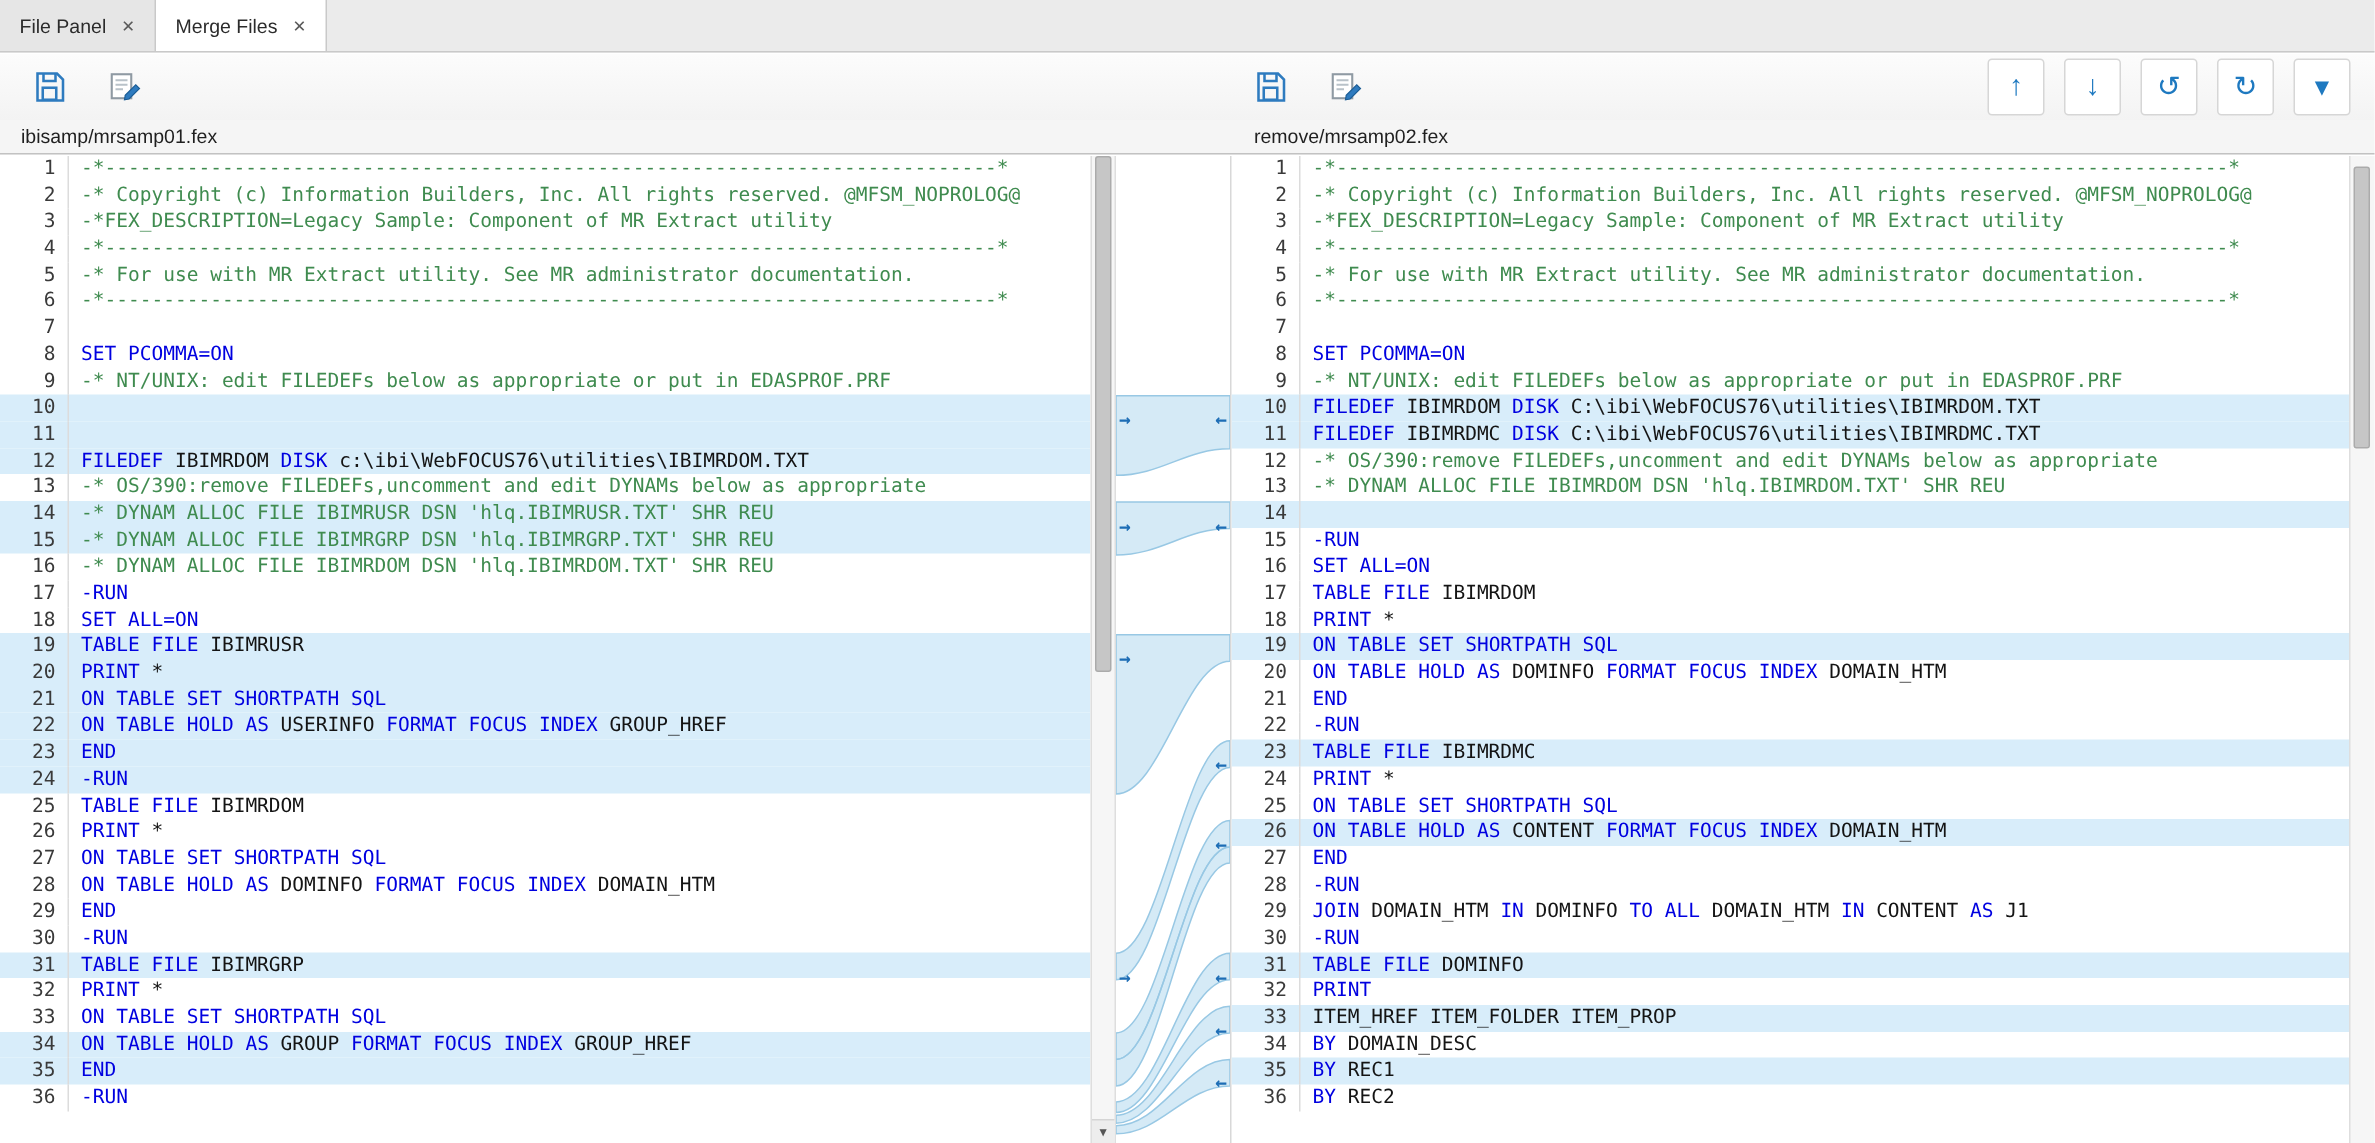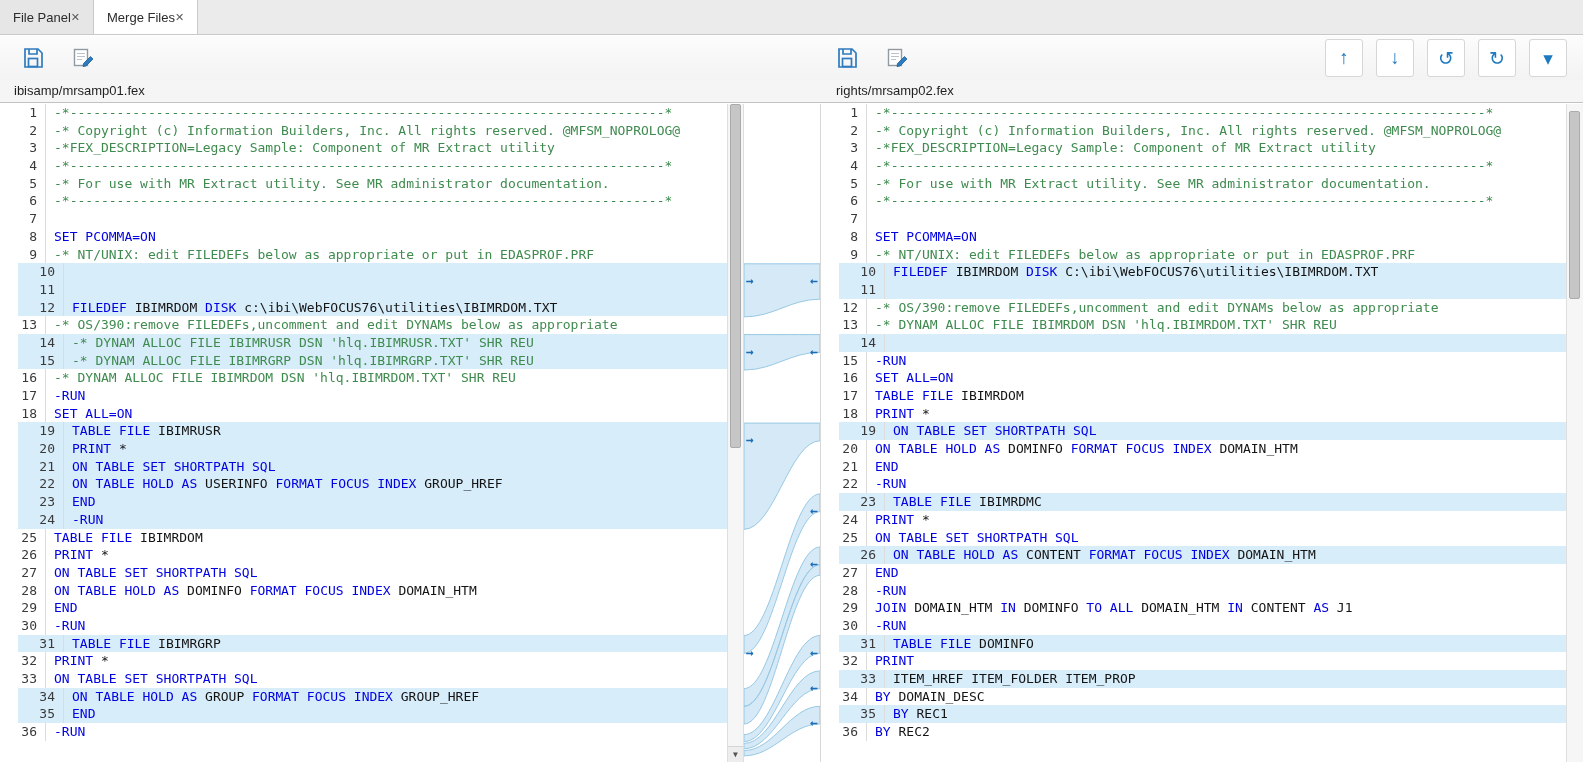--- a/index.html
+++ b/index.html
@@ -2,21 +2,21 @@
 <html style="--kw: #0000e0; --cm: #3f8b4f; --hl: #d8edfa; --arrow: #1d6db5;"><head>
 <meta charset="utf-8">
 <style>
   * { margin:0; padding:0; box-sizing:border-box; }
   html,body { width:1583px; height:762px; overflow:hidden; background:#fff;
               font-family:"Liberation Sans", sans-serif; }
 
   
   .tabbar { position:absolute; top:0; left:0; right:0; height:35px;
             background:#ebebeb; border-bottom:1px solid #c9c9c9; display:flex; }
-  .tab { display:flex; align-items:center; padding:0 13px; font-size:13px;
+  .tab { display:flex; align-items:center; gap:10px; padding:0 13px; font-size:13px;
          color:#2b2b2b; background:#e6e6e6; border-right:1px solid #c9c9c9; cursor:default; }
   .tab.active { background:#fff; }
   .tab-close { font-size:11px; color:#5a5a5a; }
 
   
   .toolbar { position:absolute; top:36px; left:0; right:0; height:44px;
              background:linear-gradient(#fcfcfc,#f3f3f3); }
   .icon-btn { position:absolute; top:3px; width:38px; height:38px; background:transparent;
               border:none; display:flex; align-items:center; justify-content:center; cursor:pointer; }
   #save-left { left:14px; } #edit-left { left:64px; }
@@ -32,21 +32,21 @@
   .fname { position:absolute; top:3px; }
   #fname-left { left:14px; } #fname-right { left:836px; }
 
   
   .code-area { position:absolute; top:104px; left:0; width:1583px; height:658px; background:#fff;
                font-family:"DejaVu Sans Mono","Liberation Mono",monospace; font-size:13px; }
   .pane { position:absolute; top:0; height:658px; overflow:hidden; background:#fff; }
   #left-pane { left:0; width:727px; }
   #right-pane { left:820px; width:746px; border-left:1px solid #d8d8d8; }
   .code-row { display:flex; height:17.7px; line-height:17.7px; white-space:pre; }
-  .code-row.hl { background:var(--hl,#d8edfa);margin-left:18px; }
+  .code-row.hl { background:var(--hl,#d8edfa); }
   .ln { width:46px; min-width:46px; text-align:right; padding-right:8px; color:#3a3a3a;
         border-right:1px solid #dcdcdc; }
   .ct { padding-left:8px; }
   .kw { color:var(--kw,#0000e0); }
   .cm { color:var(--cm,#3f8b4f); }
   .pl { color:#141414; }
 
   
   .vscroll { position:absolute; top:0; width:17px; height:658px; background:#f6f6f6;
              border-left:1px solid #dedede; border-right:1px solid #dedede; }
@@ -125,21 +125,21 @@
         <span>↻</span>
       </button>
       <button class="sq-btn">
         <span>▾</span>
       </button>
     </div>
 </div>
 
 <div class="fnames">
   <div class="fname" id="fname-left">ibisamp/mrsamp01.fex</div>
-  <div class="fname" id="fname-right">rights/mrsamp02.fex</div>
+  <div class="fname" id="fname-right">remove/mrsamp02.fex</div>
 </div>
 
 <div class="code-area">
   <div class="pane" id="left-pane">
       <div class="code-row"><span class="ln">1</span><span class="ct"><span class="cm">-*----------------------------------------------------------------------------*</span></span></div>
       <div class="code-row"><span class="ln">2</span><span class="ct"><span class="cm">-* Copyright (c) Information Builders, Inc. All rights reserved. @MFSM_NOPROLOG@</span></span></div>
       <div class="code-row"><span class="ln">3</span><span class="ct"><span class="cm">-*FEX_DESCRIPTION=Legacy Sample: Component of MR Extract utility</span></span></div>
       <div class="code-row"><span class="ln">4</span><span class="ct"><span class="cm">-*----------------------------------------------------------------------------*</span></span></div>
       <div class="code-row"><span class="ln">5</span><span class="ct"><span class="cm">-* For use with MR Extract utility. See MR administrator documentation.</span></span></div>
       <div class="code-row"><span class="ln">6</span><span class="ct"><span class="cm">-*----------------------------------------------------------------------------*</span></span></div>
@@ -211,21 +211,21 @@
       <div class="code-row"><span class="ln">1</span><span class="ct"><span class="cm">-*----------------------------------------------------------------------------*</span></span></div>
       <div class="code-row"><span class="ln">2</span><span class="ct"><span class="cm">-* Copyright (c) Information Builders, Inc. All rights reserved. @MFSM_NOPROLOG@</span></span></div>
       <div class="code-row"><span class="ln">3</span><span class="ct"><span class="cm">-*FEX_DESCRIPTION=Legacy Sample: Component of MR Extract utility</span></span></div>
       <div class="code-row"><span class="ln">4</span><span class="ct"><span class="cm">-*----------------------------------------------------------------------------*</span></span></div>
       <div class="code-row"><span class="ln">5</span><span class="ct"><span class="cm">-* For use with MR Extract utility. See MR administrator documentation.</span></span></div>
       <div class="code-row"><span class="ln">6</span><span class="ct"><span class="cm">-*----------------------------------------------------------------------------*</span></span></div>
       <div class="code-row"><span class="ln">7</span><span class="ct"></span></div>
       <div class="code-row"><span class="ln">8</span><span class="ct"><span class="kw">SET</span><span class="pl"> </span><span class="kw">PCOMMA</span><span class="kw">=</span><span class="kw">ON</span></span></div>
       <div class="code-row"><span class="ln">9</span><span class="ct"><span class="cm">-* NT/UNIX: edit FILEDEFs below as appropriate or put in EDASPROF.PRF</span></span></div>
       <div class="code-row hl"><span class="ln">10</span><span class="ct"><span class="kw">FILEDEF</span><span class="pl"> </span><span class="pl">IBIMRDOM</span><span class="pl"> </span><span class="kw">DISK</span><span class="pl"> </span><span class="pl">C:\ibi\WebFOCUS76\utilities\IBIMRDOM.TXT</span></span></div>
-      <div class="code-row hl"><span class="ln">11</span></div>
+      <div class="code-row hl"><span class="ln">11</span><span class="ct"><span class="kw">FILEDEF</span><span class="pl"> </span><span class="pl">IBIMRDMC</span><span class="pl"> </span><span class="kw">DISK</span><span class="pl"> </span><span class="pl">C:\ibi\WebFOCUS76\utilities\IBIMRDMC.TXT</span></span></div>
       <div class="code-row"><span class="ln">12</span><span class="ct"><span class="cm">-* OS/390:remove FILEDEFs,uncomment and edit DYNAMs below as appropriate</span></span></div>
       <div class="code-row"><span class="ln">13</span><span class="ct"><span class="cm">-* DYNAM ALLOC FILE IBIMRDOM DSN 'hlq.IBIMRDOM.TXT' SHR REU</span></span></div>
       <div class="code-row hl"><span class="ln">14</span></div>
       <div class="code-row"><span class="ln">15</span><span class="ct"><span class="kw">-RUN</span></span></div>
       <div class="code-row"><span class="ln">16</span><span class="ct"><span class="kw">SET</span><span class="pl"> </span><span class="kw">ALL</span><span class="kw">=</span><span class="kw">ON</span></span></div>
       <div class="code-row"><span class="ln">17</span><span class="ct"><span class="kw">TABLE</span><span class="pl"> </span><span class="kw">FILE</span><span class="pl"> </span><span class="pl">IBIMRDOM</span></span></div>
       <div class="code-row"><span class="ln">18</span><span class="ct"><span class="kw">PRINT</span><span class="pl"> </span><span class="pl">*</span></span></div>
       <div class="code-row hl"><span class="ln">19</span><span class="ct"><span class="kw">ON</span><span class="pl"> </span><span class="kw">TABLE</span><span class="pl"> </span><span class="kw">SET</span><span class="pl"> </span><span class="kw">SHORTPATH</span><span class="pl"> </span><span class="kw">SQL</span></span></div>
       <div class="code-row"><span class="ln">20</span><span class="ct"><span class="kw">ON</span><span class="pl"> </span><span class="kw">TABLE</span><span class="pl"> </span><span class="kw">HOLD</span><span class="pl"> </span><span class="kw">AS</span><span class="pl"> </span><span class="pl">DOMINFO</span><span class="pl"> </span><span class="kw">FORMAT</span><span class="pl"> </span><span class="kw">FOCUS</span><span class="pl"> </span><span class="kw">INDEX</span><span class="pl"> </span><span class="pl">DOMAIN_HTM</span></span></div>
       <div class="code-row"><span class="ln">21</span><span class="ct"><span class="kw">END</span></span></div>

